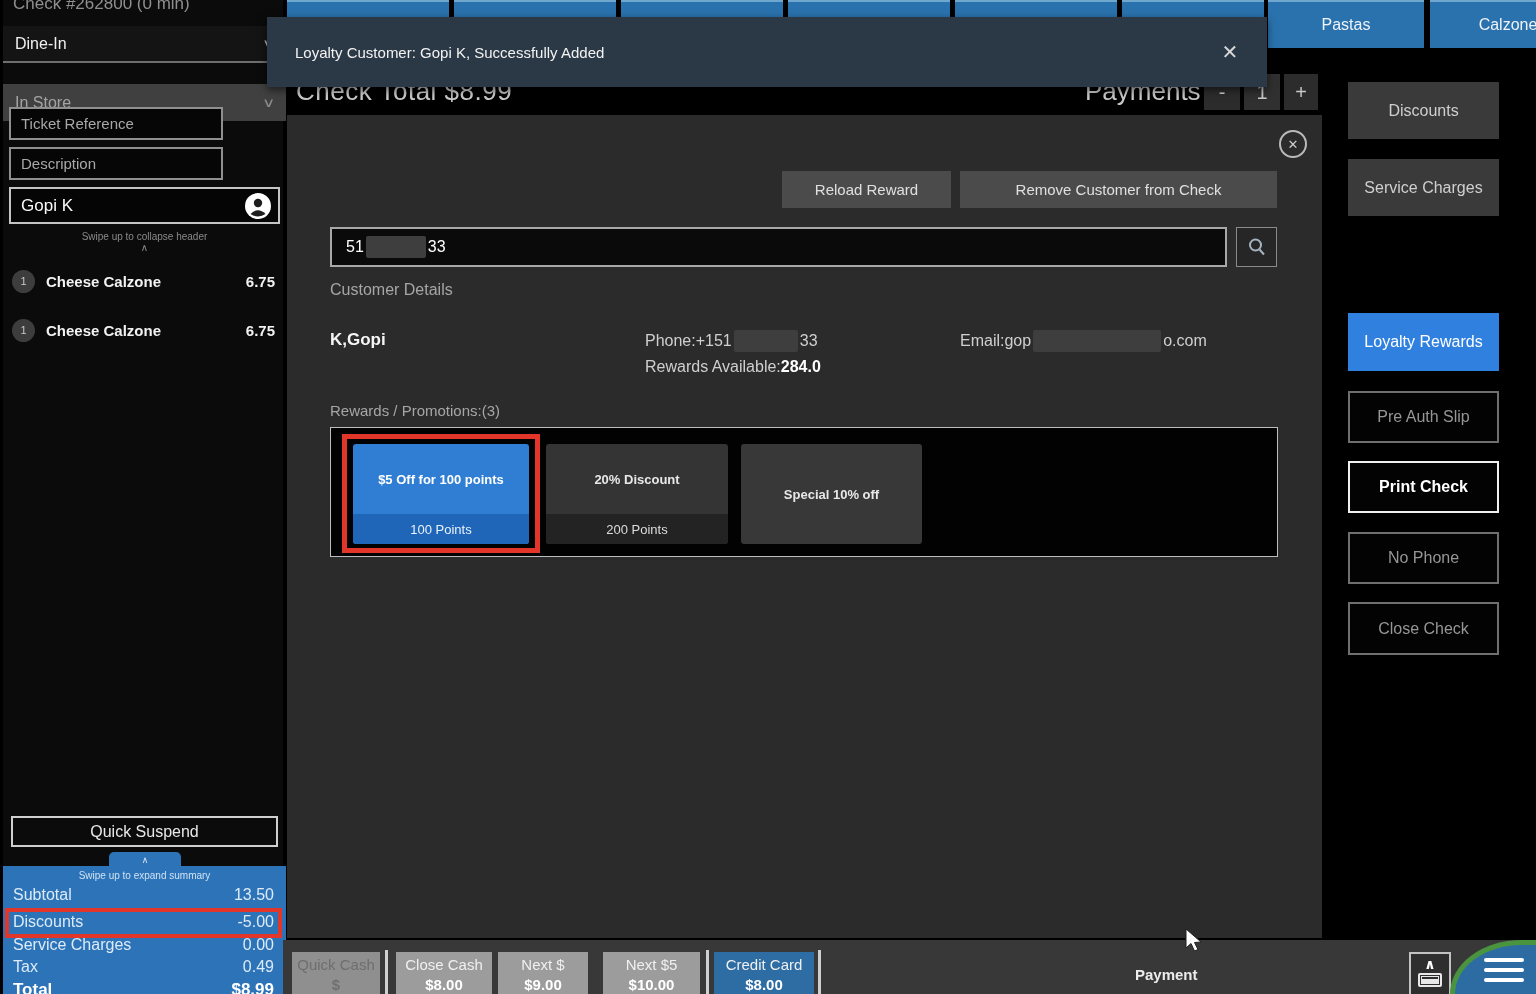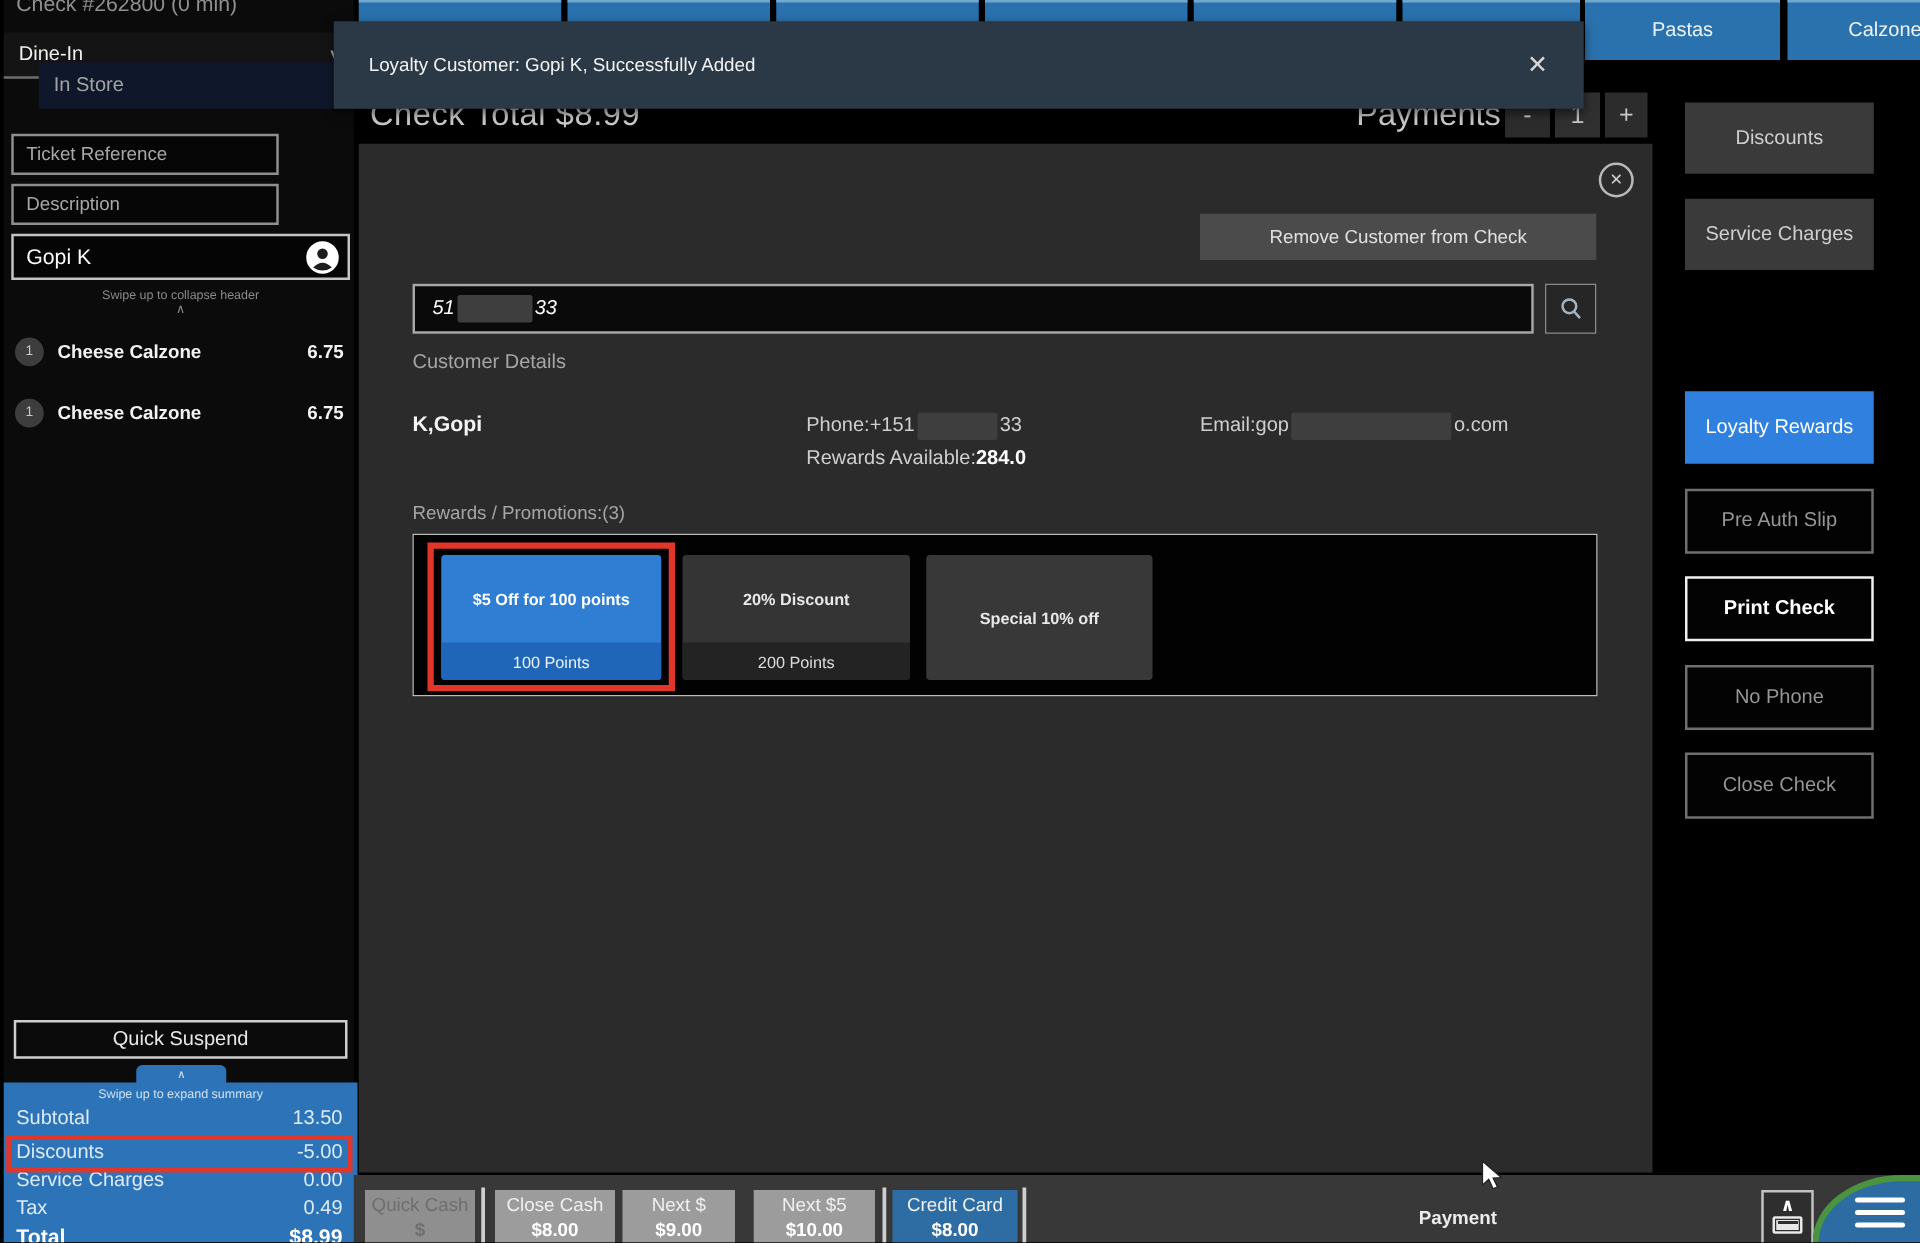--- a/index.html
+++ b/index.html
@@ -6,21 +6,21 @@
   html,body { width:1536px; height:994px; background:#000; overflow:hidden; }
   body { font-family:"Liberation Sans","DejaVu Sans",sans-serif; }
   #root { position:relative; width:1536px; height:994px; background:#000; overflow:hidden; }
   .abs { position:absolute; }
 
   
   .sidebar { left:0; top:0; width:283px; height:994px; background:#0b0b0b; border-left:3px solid #000; }
   .check-id { left:10px; top:-6px; font-size:17px; color:#8f8f8f; white-space:nowrap; }
   .row-select { left:0; width:283px; height:37px; display:flex; align-items:center; padding:0 12px; }
   .row-dinein { top:26px; background:#141414; border-bottom:2px solid #6e6e6e; color:#f0f0f0; font-size:16px; }
-  .row-instore { top:50px; background:#0f172a; color:#a3a3a3; font-size:16px;margin-left:28px; }
+  .row-instore { top:84px; background:#404040; color:#a3a3a3; font-size:16px; }
   .row-select .chev { margin-left:auto; font-size:13px; color:#b5b5b5; transform:scaleX(1.4); }
   .side-input { left:6px; width:214px; height:33px; background:#060606; border:2px solid #8f8f8f; color:#e8e8e8; font-size:15px; padding:0 10px; font-family:inherit; }
   .side-input::placeholder { color:#a8a8a8; opacity:1; }
   .ticket { top:107px; }
   .descr { top:147px; }
   .customer-field { left:6px; top:187px; width:271px; height:37px; background:#050505; border:2px solid #c4c4c4; display:flex; align-items:center; padding:0 6px 0 10px; }
   .customer-field .cname { color:#fafafa; font-size:17px; }
   .person-badge { margin-left:auto; width:28px; height:28px; }
   .collapse-hint { left:0; top:231px; width:283px; text-align:center; font-size:10px; color:#8a8a8a; }
   .collapse-chev { left:0; top:242px; width:283px; text-align:center; font-size:10px; color:#8a8a8a; }
@@ -53,21 +53,21 @@
   .toast { left:267px; top:17px; width:1000px; height:70px; background:#2b3947; z-index:40; display:flex; align-items:center; box-shadow:0 3px 8px rgba(0,0,0,.55); }
   .toast-msg { margin-left:28px; color:#f2f2f2; font-size:15px; }
   .toast-close { position:absolute; right:22px; top:50%; transform:translateY(-50%); color:#d8d8d8; font-size:20px; font-weight:300; width:30px; text-align:center; cursor:default; }
 
   
   .panel { left:287px; top:115px; width:1035px; height:823px; background:#2b2b2b; z-index:5; }
   .panel-close { left:992px; top:15px; width:28px; height:28px; border:2px solid #b9b9b9; border-radius:50%; color:#cscsc; color:#cccccc; font-size:13px; display:flex; align-items:center; justify-content:center; }
   .gray-btn { background:#4b4b4b; color:#e0e0e0; font-size:15px; display:flex; align-items:center; justify-content:center; }
   .btn-reload { left:495px; top:56px; width:169px; height:37px; }
   .btn-remove { left:673px; top:56px; width:317px; height:37px; }
-  .search-input { left:43px; top:112px; width:897px; height:40px; background:#0a0a0a; border:2px solid #a8a8a8; display:flex; align-items:center; padding-left:14px; color:#ffffff; font-size:16px;font-style:italic; }
+  .search-input { left:43px; top:112px; width:897px; height:40px; background:#0a0a0a; border:2px solid #a8a8a8; display:flex; align-items:center; padding-left:14px; color:#ffffff; font-size:16px; }
   .redact { display:inline-block; height:22px; background:#3e3e3e; border-radius:2px; margin:0 2px; vertical-align:middle; }
   .search-btn { left:949px; top:112px; width:41px; height:40px; background:#262626; border:1px solid #8a8a8a; display:flex; align-items:center; justify-content:center; }
   .lbl-muted { color:#a6a6a6; font-size:16px; }
   .lbl-cust { left:43px; top:166px; }
   .cust-name { left:43px; top:215px; color:#f5f5f5; font-size:17px; font-weight:bold; }
   .phone-line { left:358px; top:215px; color:#cfcfcf; font-size:16px; display:flex; align-items:center; }
   .rewards-avail { left:358px; top:243px; color:#cfcfcf; font-size:16px; }
   .rewards-avail b { color:#ffffff; }
   .email-line { left:673px; top:215px; color:#cfcfcf; font-size:16px; display:flex; align-items:center; }
   .lbl-promos { left:43px; top:287px; font-size:15px;text-align:center; }
@@ -137,20 +137,23 @@
   </div>
 
   <div class="abs check-total">Check Total $8.99</div>
   <div class="abs payments-label">Payments</div>
   <div class="abs pay-btn pay-minus">-</div>
   <div class="abs pay-btn pay-count">1</div>
   <div class="abs pay-btn pay-plus">+</div>
 
   <div class="abs panel">
     <div class="abs panel-close">✕</div>
+    <div class="abs gray-btn btn-reload">
+      <span>Reload Reward</span>
+    </div>
     <div class="abs gray-btn btn-remove">
       <span>Remove Customer from Check</span>
     </div>
 
     <div class="abs search-input">
       <span>51</span>
       <span class="redact" style="width:60px;"></span>
       <span>33</span>
     </div>
     <div class="abs search-btn">

